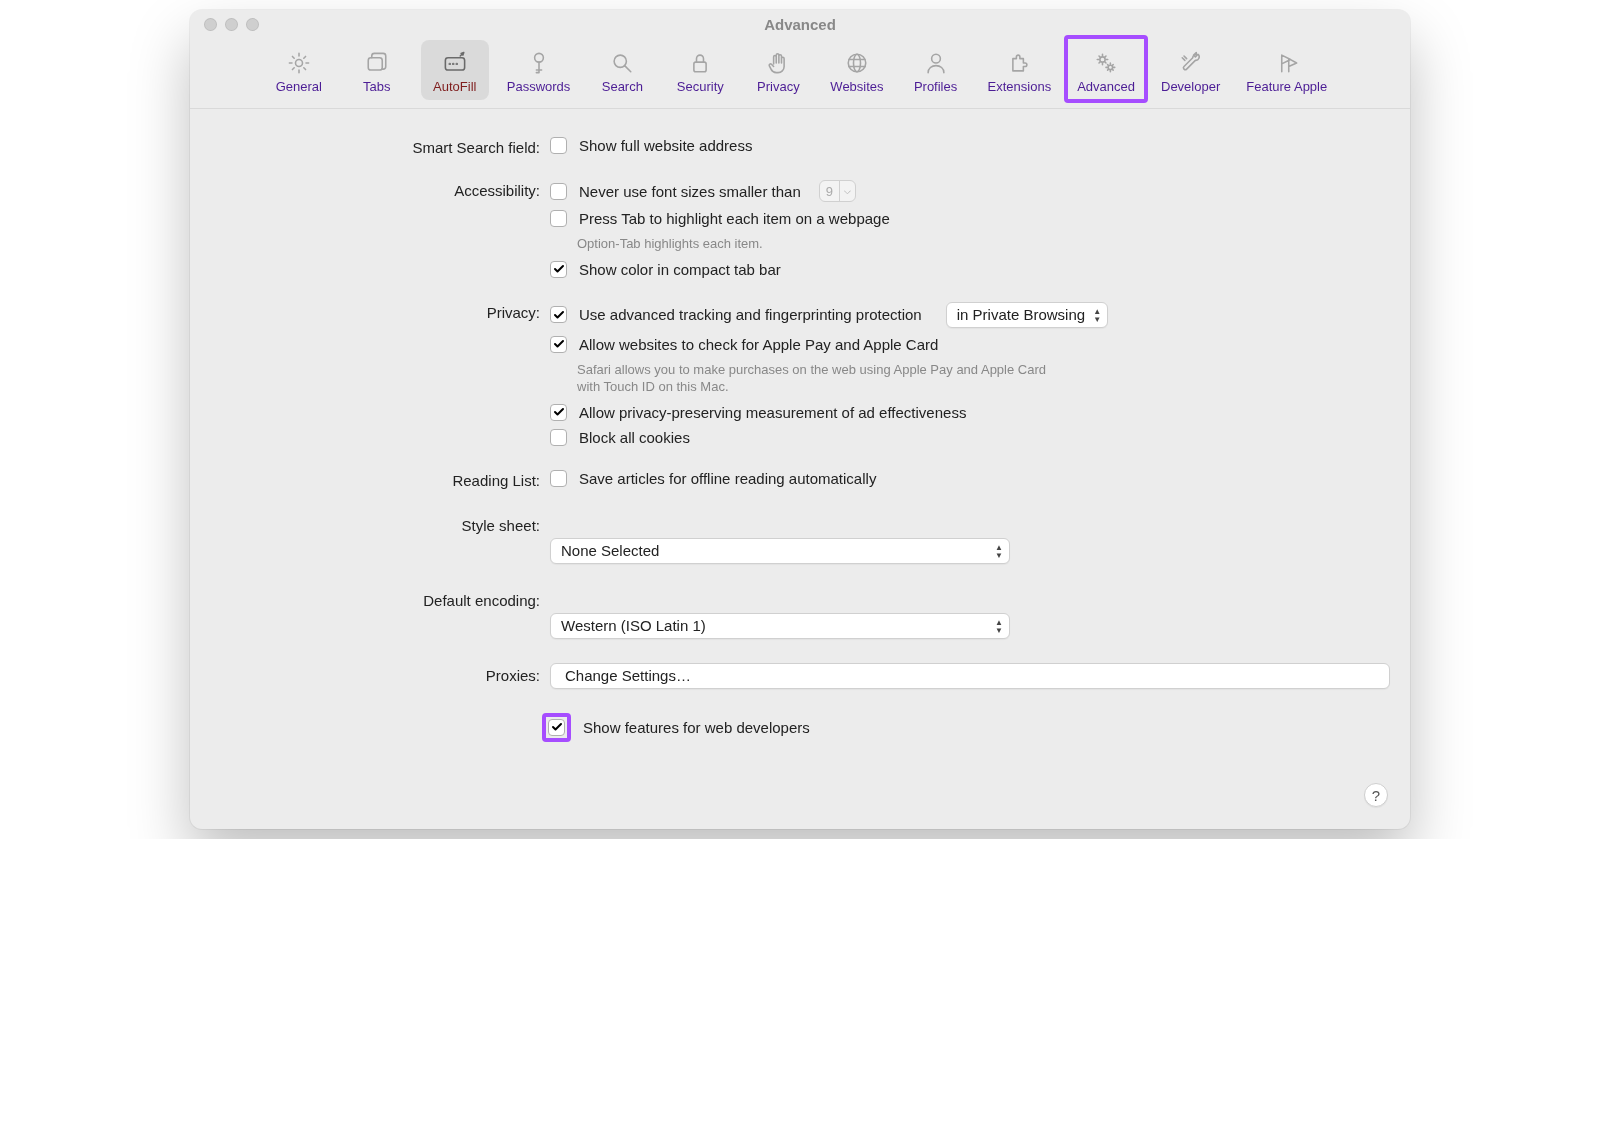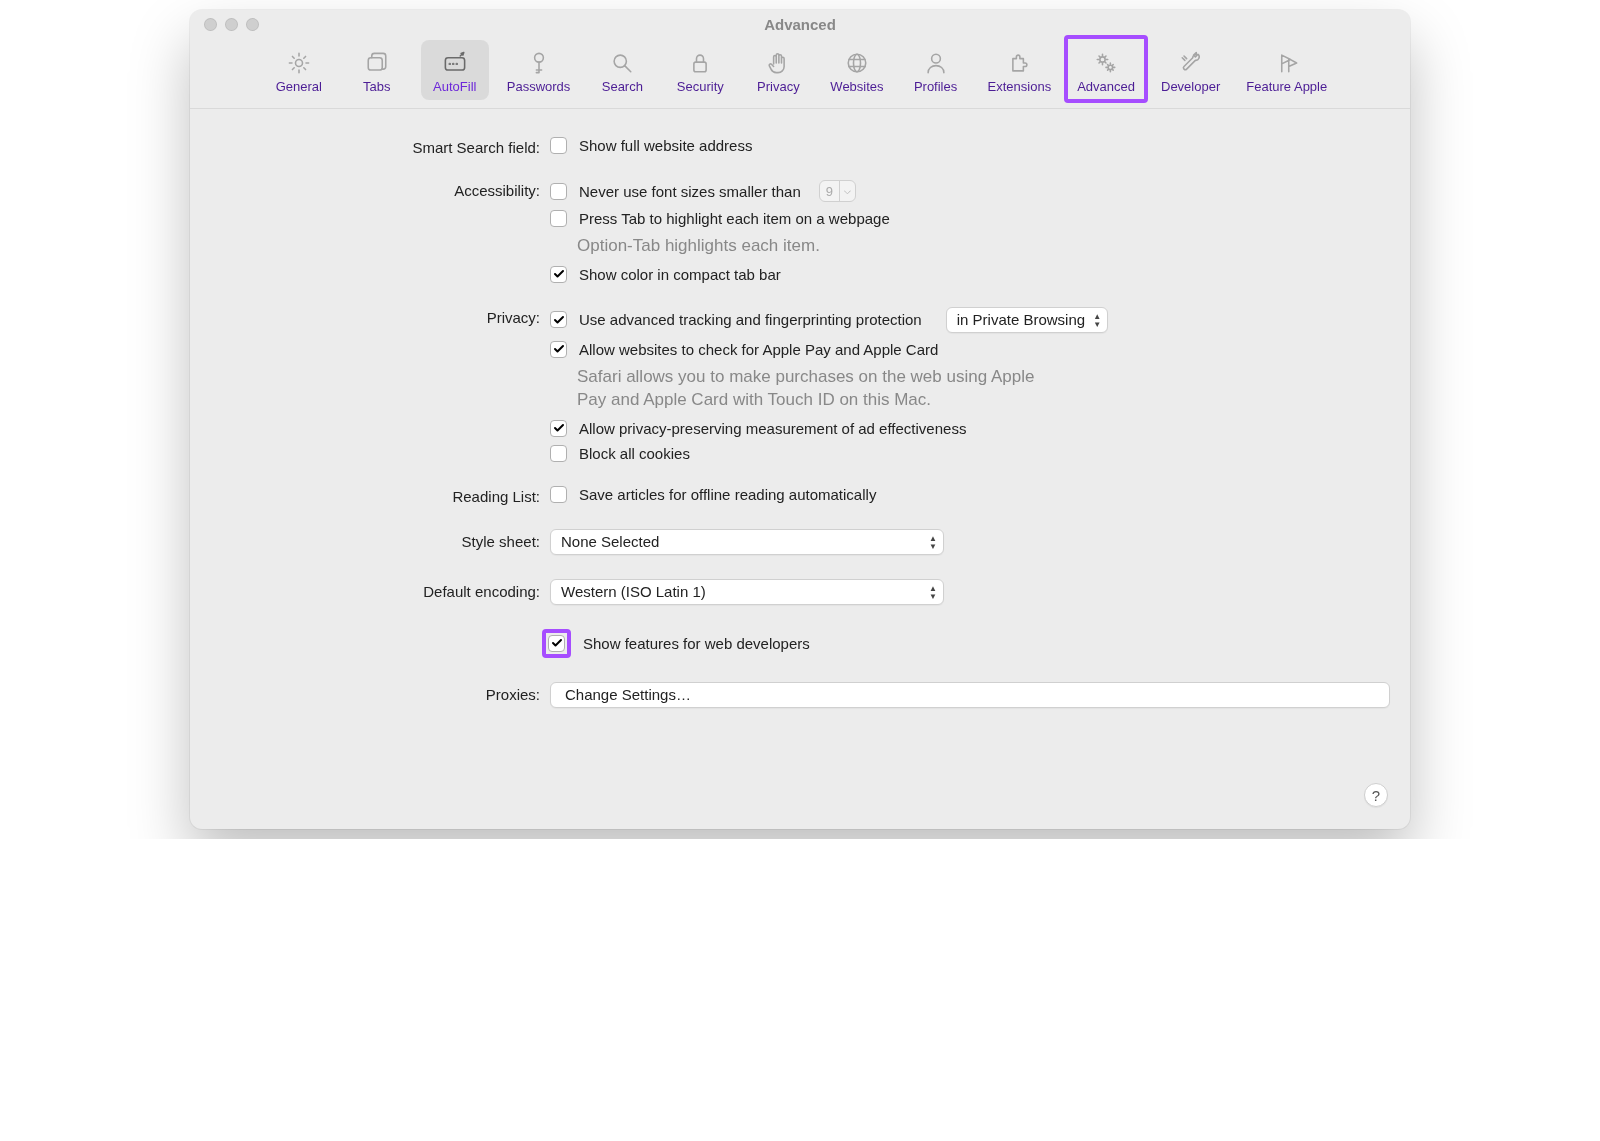--- a/index.html
+++ b/index.html
@@ -62,21 +62,21 @@
   }
   .tab.selected {
     background: rgba(0,0,0,0.075);
   }
   .tab svg { width: 28px; height: 28px; }
   .tab-label {
     font-size: 13px;
     margin-top: 2px;
     color: #4c1d95;
   }
-  .tab.selected .tab-label { color: #6d28d9; }
+  .tab.selected .tab-label { color: #7f1d1d; }
   .icon-stroke { fill: none; stroke: #a5a5a5; stroke-width: 1.8; stroke-linecap: round; stroke-linejoin: round; }
   .tab.selected .icon-stroke { stroke: #6a6a6a; }
   .highlight-box {
     position: absolute;
     border: 4px solid #a64dff;
     border-radius: 4px;
     pointer-events: none;
   }
   .content {
     padding: 28px 20px 50px 20px;
@@ -117,21 +117,21 @@
     background: #fff;
     display: inline-flex;
     align-items: center;
     justify-content: center;
     flex-shrink: 0;
   }
   .chk svg { width: 12px; height: 12px; display: none; }
   .chk.checked svg { display: block; }
   .chk.checked { }
   .hint {
-    font-size: 17px;
+    font-size: 13px;
     color: #888;
     margin-left: 27px;
     line-height: 1.35;
     max-width: 470px;
   }
   .stepper {
     display: inline-flex;
     align-items: center;
     border: 1px solid #d0d0d0;
     border-radius: 6px;
@@ -169,21 +169,21 @@
     right: 6px;
     top: 50%;
     transform: translateY(-50%);
     display: flex;
     flex-direction: column;
     gap: 1px;
     font-size: 8px;
     color: #444;
     line-height: 7px;
   }
-  .popup.wide { width: 394px; }
+  .popup.wide { width: 460px; margin-top: 25px; }
   .btn {
     background: #fff;
     border: 1px solid #d0d0d0;
     border-radius: 6px;
     height: 26px;
     display: inline-flex;
     align-items: center;
     padding: 0 14px;
     font-size: 15px;
     box-shadow: 0 1px 1px rgba(0,0,0,0.04);
@@ -439,47 +439,47 @@
 
     <div class="row section-gap">
       <div class="label-col" style="padding-top:4px;">Default encoding:</div>
       <div class="ctrl-col">
         <span class="popup wide">
           <span>Western (ISO Latin 1)</span>
           <span class="arrows">
               <span>▲</span>
               <span>▼</span>
             </span>
+        </span>
+      </div>
+    </div>
+
+    <div class="row section-gap">
+      <div class="label-col" style="padding-top:4px;">Proxies:</div>
+      <div class="ctrl-col">
+        <span class="btn">
+          <span>Change Settings…</span>
         </span>
       </div>
     </div>
 
     <div class="row section-gap">
       <div class="label-col"></div>
       <div class="ctrl-col">
         <div class="check-line" style="margin-left:-8px;">
           <span class="highlight-chk-wrap">
             <span class="chk checked">
                 <svg viewBox="0 0 12 12">
                   <path d="M2 6l2.5 2.5L10 3" stroke="#000" stroke-width="2" fill="none" stroke-linecap="round" stroke-linejoin="round"></path>
                 </svg>
               </span>
           </span>
           <span>Show features for web developers</span>
         </div>
       </div>
     </div>
 
-    <div class="row section-gap">
-      <div class="label-col" style="padding-top:4px;">Proxies:</div>
-      <div class="ctrl-col">
-        <span class="btn">
-          <span>Change Settings…</span>
-        </span>
-      </div>
-    </div>
-
     <div class="help-btn">
       <span>?</span>
     </div>
 
   </div>
 </div>
 
 </body></html>

